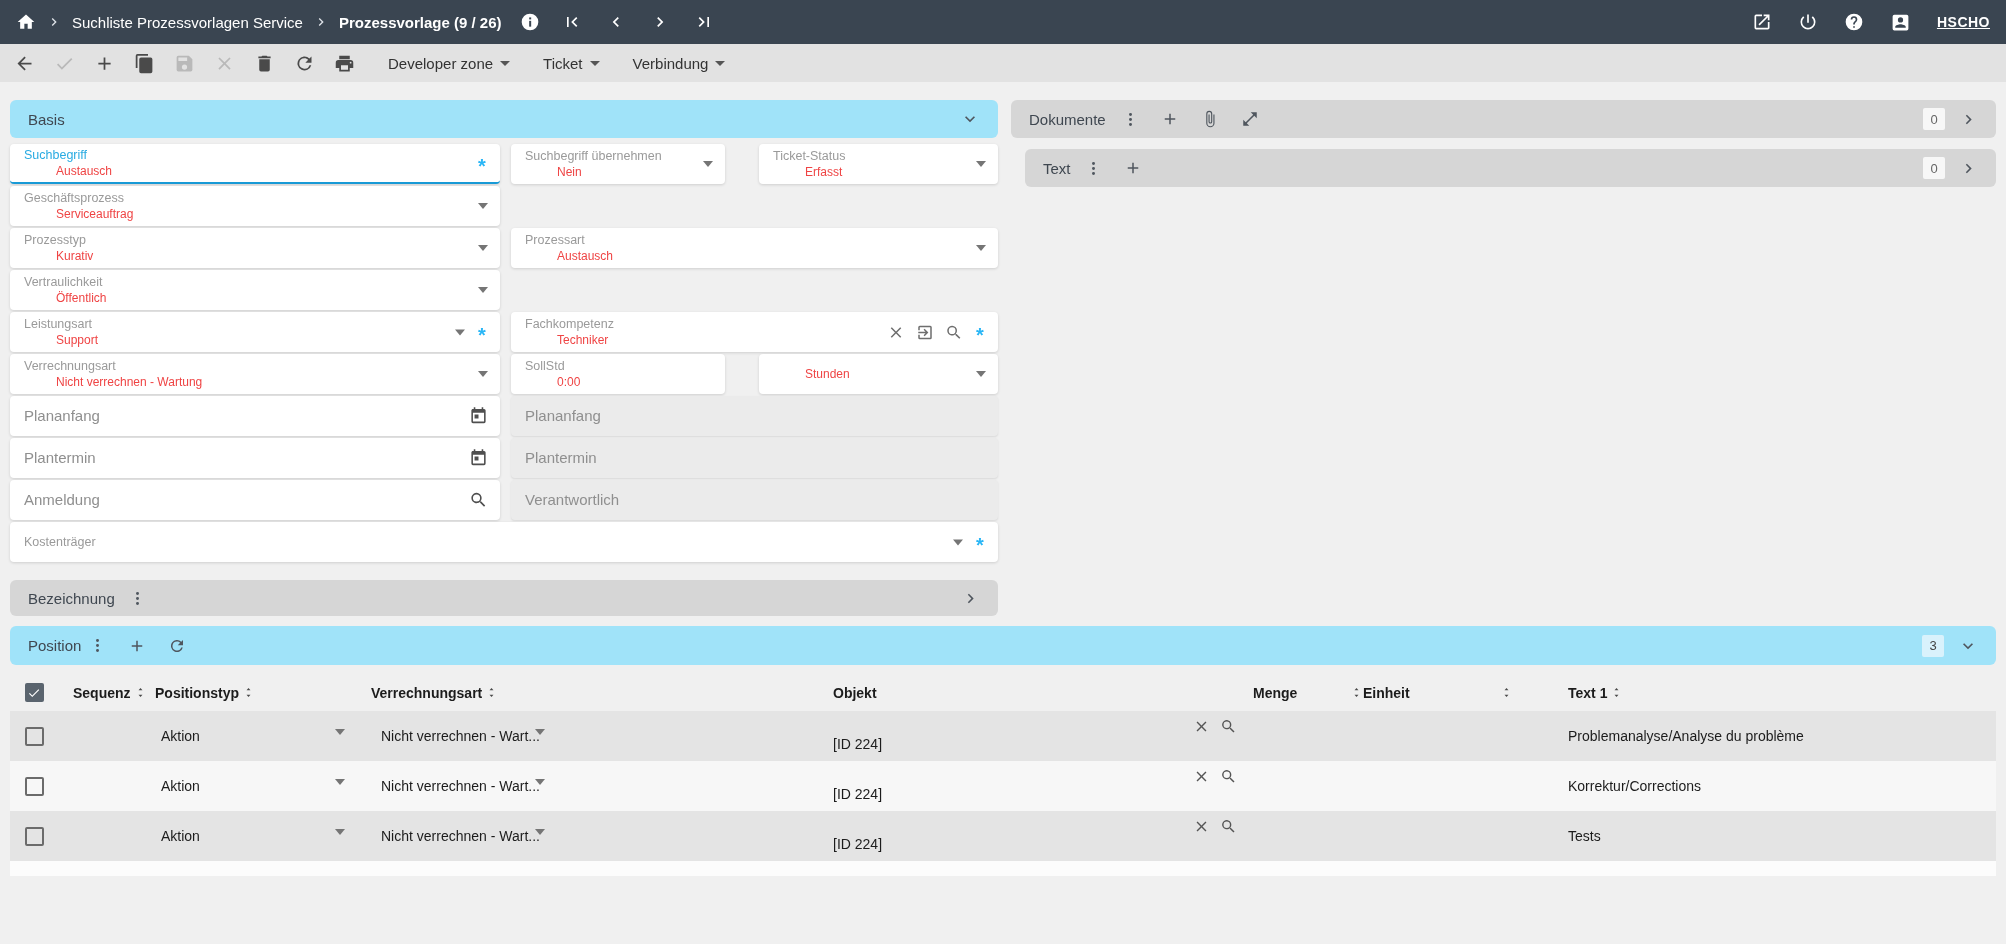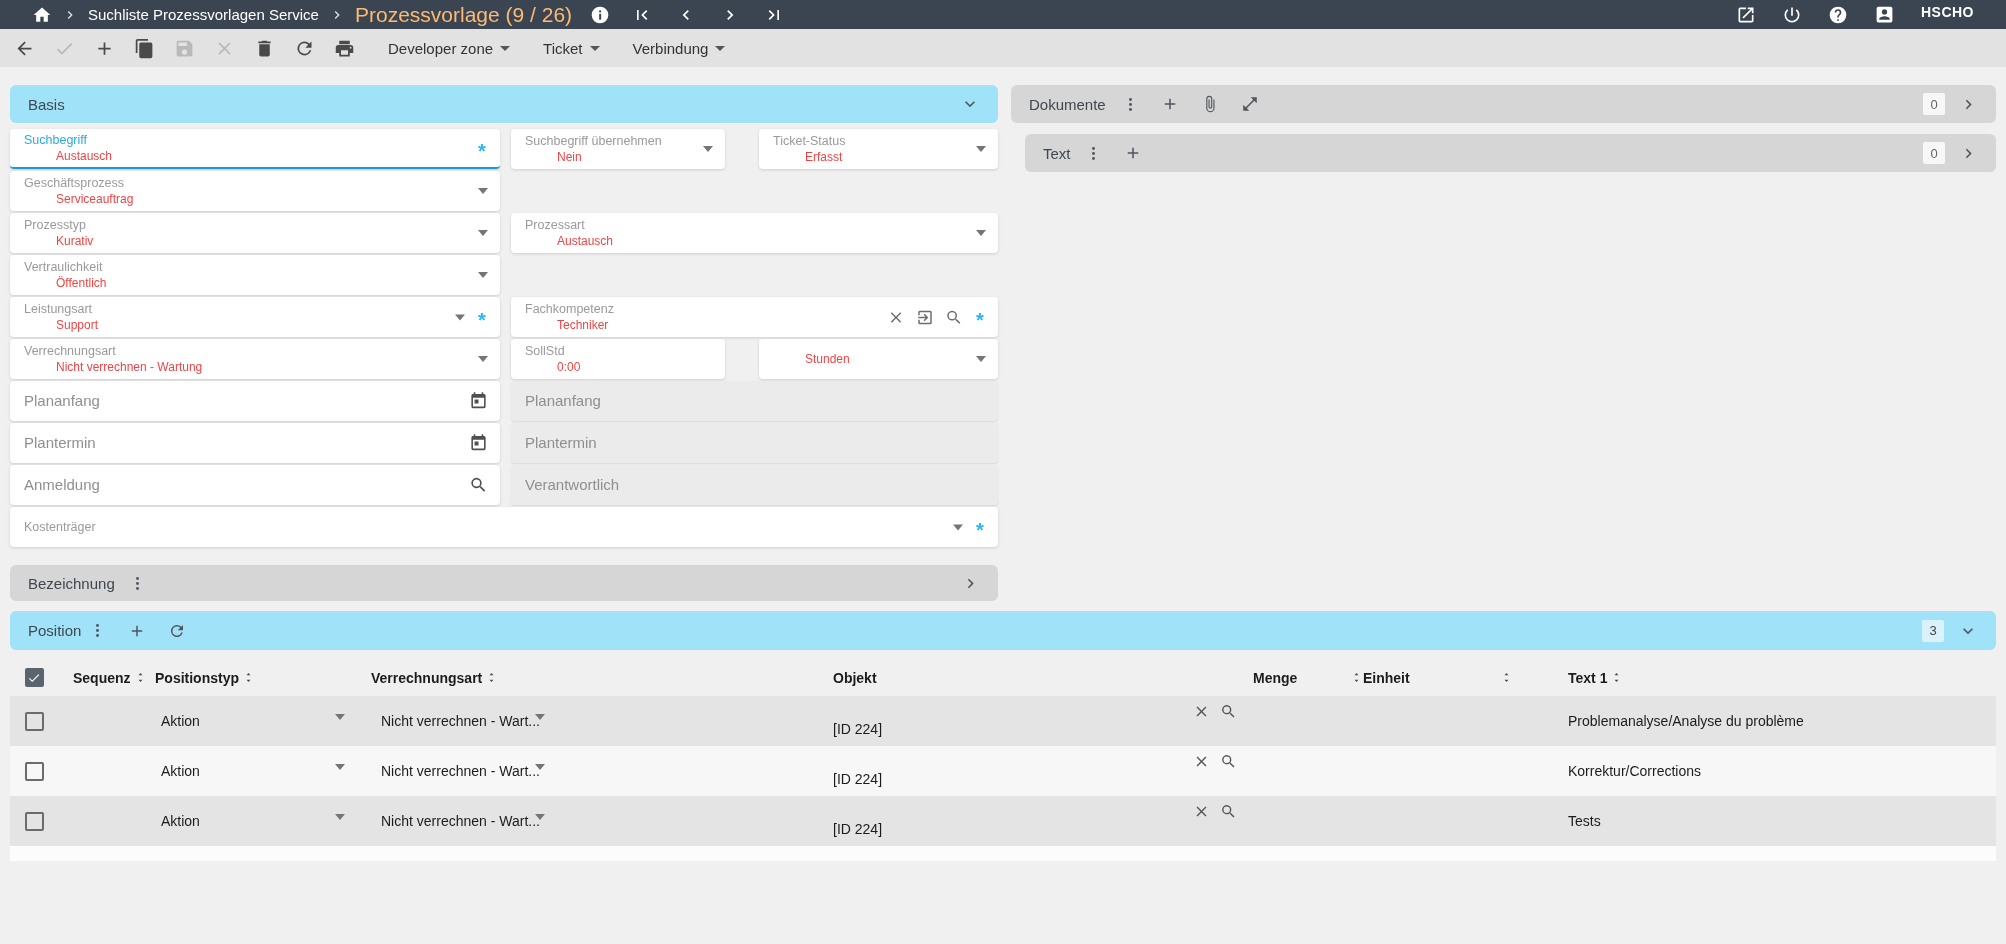--- a/index.html
+++ b/index.html
@@ -1,27 +1,27 @@
 <!DOCTYPE html>
 <html><head>
 <meta charset="utf-8">
 <style>
   * { margin:0; padding:0; box-sizing:border-box; }
   html,body { width:2006px; height:944px; }
   body { font-family:"Liberation Sans","DejaVu Sans",sans-serif; background:#f0f0f0; overflow:hidden; }
   .app { width:2006px; height:944px; display:flex; flex-direction:column; }
 
   
-  .topbar { height:29px; background:#3a4551; color:#fff; display:flex; align-items:center; padding:0 32px; flex:none; }
+  .topbar { height:44px; background:#3a4551; color:#fff; display:flex; align-items:center; padding:0 16px; flex:none; }
   .topbar .sep { color:#dfe3e8; margin:0 10px; display:flex; }
   .crumb-root { font-size:15px; color:#fff; white-space:nowrap; }
-  .crumb-current { font-size:21px; font-weight:normal; color:#fdba74; white-space:nowrap; }
+  .crumb-current { font-size:15px; font-weight:bold; color:#ffffff; white-space:nowrap; }
   .tb-ic { display:flex; align-items:center; justify-content:center; cursor:pointer; }
   .nav-group { display:flex; align-items:center; gap:24px; margin-left:22px; }
-  .tb-right { margin-left:auto; display:flex; gap:26px; }
+  .tb-right { margin-left:auto; display:flex; align-items:center; gap:26px;text-decoration:underline; }
   .username { font-size:14px; font-weight:bold; letter-spacing:.5px; }
 
   
   .toolbar { height:38px; background:#e2e2e2; display:flex; align-items:center; padding:0 14px; gap:19px; flex:none; }
   .tbtn { display:flex; align-items:center; justify-content:center; color:#4a4a4a; cursor:pointer; }
   .tbtn.disabled { color:#b9b9b9; }
   .tmenu { display:flex; align-items:center; gap:7px; font-size:15px; color:#333; cursor:pointer; margin-left:14px; }
   .tmenu .carety { border-left:5px solid transparent; border-right:5px solid transparent; border-top:5px solid #555; width:0; height:0; }
 
   

